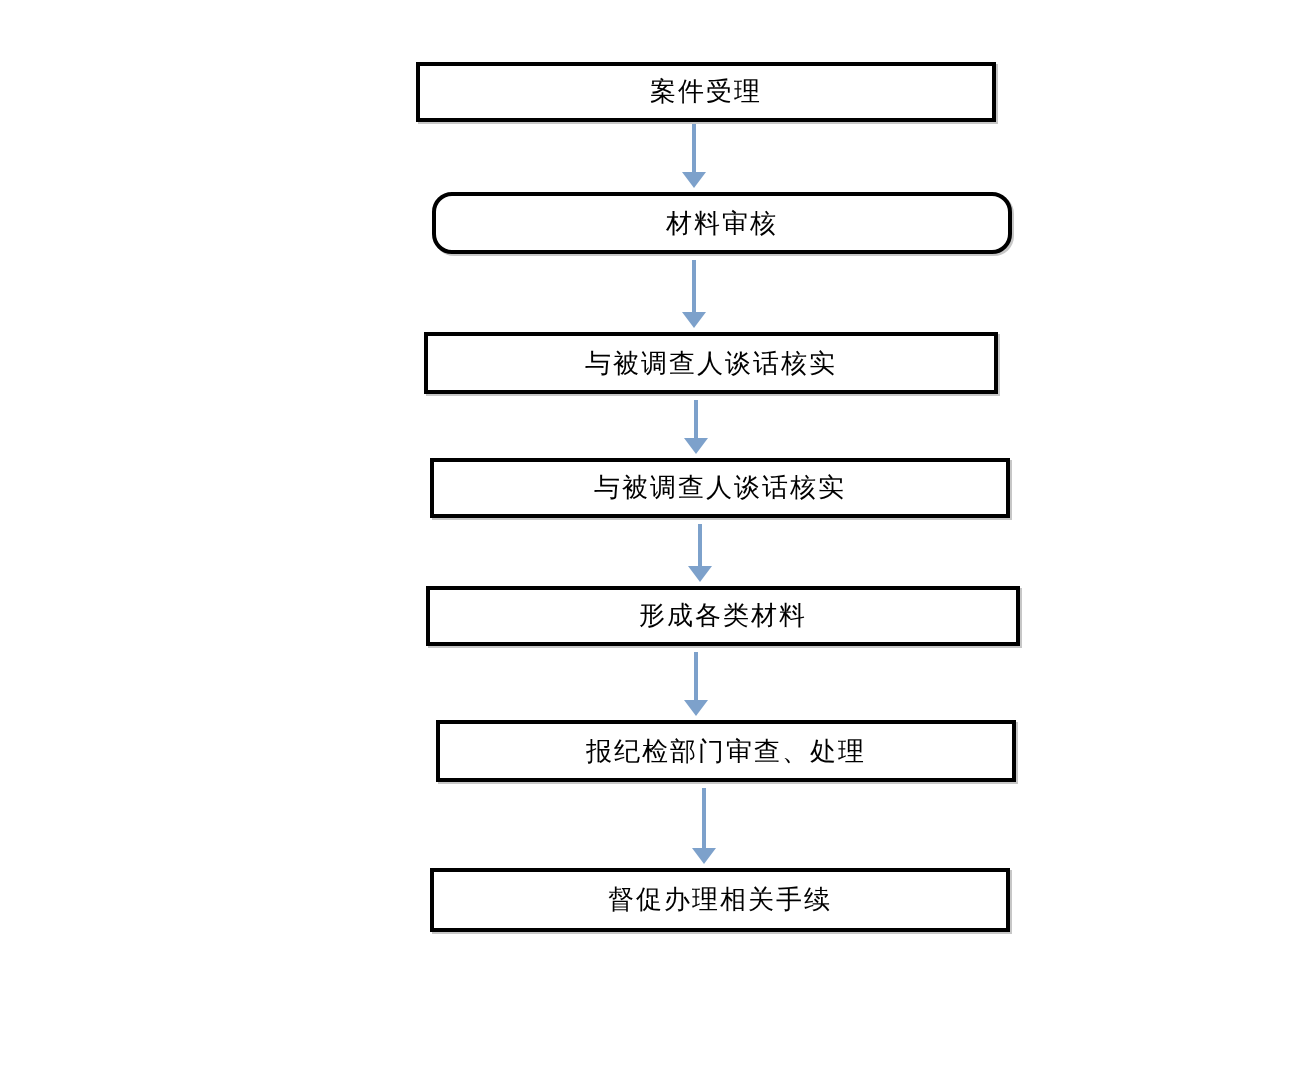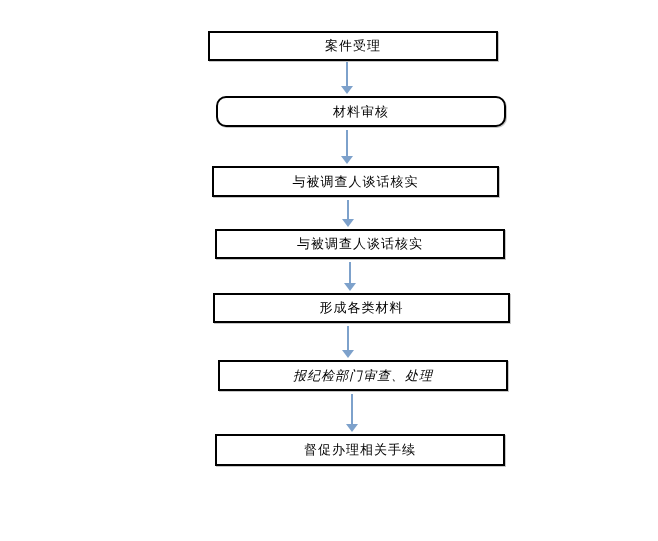--- a/index.html
+++ b/index.html
@@ -24,21 +24,21 @@
     display: flex;
     align-items: center;
     justify-content: center;
     white-space: nowrap;
   }
   .b1 { left: 208px; top: 31px;  width: 290px; height: 30px; }
   .b2 { left: 216px; top: 96px;  width: 290px; height: 31px; border-radius: 10px; }
   .b3 { left: 212px; top: 166px; width: 287px; height: 31px; }
   .b4 { left: 215px; top: 229px; width: 290px; height: 30px; }
   .b5 { left: 213px; top: 293px; width: 297px; height: 30px; justify-content: center; }
-  .b6 { left: 218px; top: 360px; width: 290px; height: 31px; font-style: italic; }
+  .b6 { left: 218px; top: 360px; width: 290px; height: 31px; }
   .b7 { left: 215px; top: 434px; width: 290px; height: 32px; text-align: center; }
   .arrow { position: absolute; width: 12px; }
   .arrow .shaft {
     position: absolute;
     left: 5px; top: 0; bottom: 7px;
     width: 2px;
     background: var(--arrow-color);
   }
   .arrow .head {
     position: absolute;

